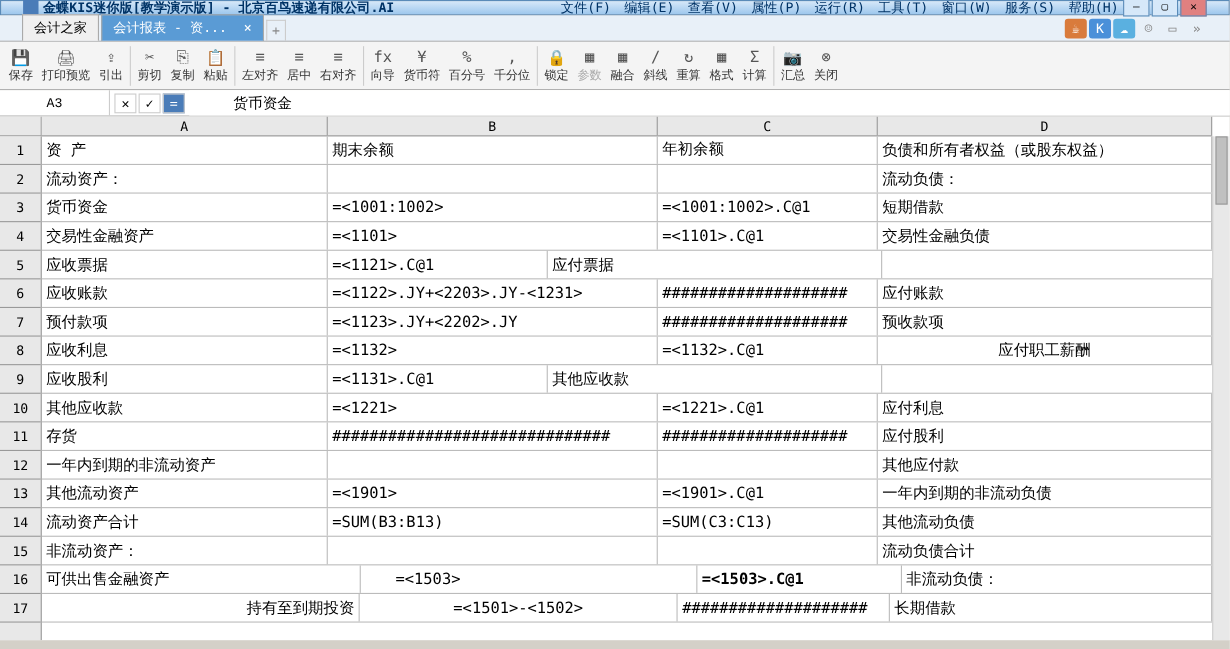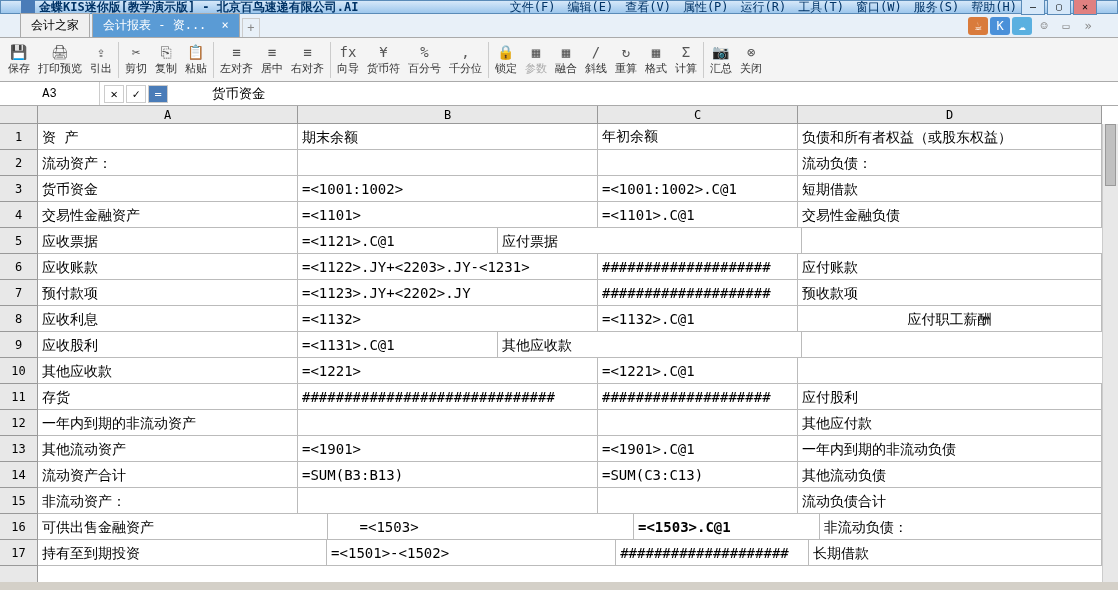--- a/index.html
+++ b/index.html
@@ -278,20 +278,21 @@
       </div>
       <div class="row">
         <div class="cell" style="width: 260px;">    应收股利</div>
         <div class="cell" style="width: 200px;">=&lt;1131&gt;.C@1</div>
         <div class="cell" style="width: 304px;">    其他应收款</div>
       </div>
       <div class="row">
         <div class="cell" style="width: 260px;">    其他应收款</div>
         <div class="cell" style="width: 300px;">=&lt;1221&gt;</div>
         <div class="cell" style="width: 200px;">=&lt;1221&gt;.C@1</div>
+        <div class="cell" style="width: 304px;">    应付利息</div>
       </div>
       <div class="row">
         <div class="cell" style="width: 260px;">    存货</div>
         <div class="cell" style="width: 300px;">##############################</div>
         <div class="cell" style="width: 200px;">####################</div>
         <div class="cell" style="width: 304px;">    应付股利</div>
       </div>
       <div class="row">
         <div class="cell" style="width: 260px;">    一年内到期的非流动资产</div>
         <div class="cell" style="width: 300px;"></div>
@@ -316,20 +317,20 @@
         <div class="cell" style="width: 200px;"></div>
         <div class="cell" style="width: 304px;">      流动负债合计</div>
       </div>
       <div class="row">
         <div class="cell" style="width: 312px;">    可供出售金融资产</div>
         <div class="cell" style="width: 300px; margin-left: 28px;">=&lt;1503&gt;</div>
         <div class="cell" style="width: 200px; font-weight: bold;">=&lt;1503&gt;.C@1</div>
         <div class="cell" style="width: 304px;">非流动负债：</div>
       </div>
       <div class="row">
-        <div class="cell" style="width: 300px;">    持有至到期投资</div>
-        <div class="cell" style="width: 300px;">=&lt;1501&gt;-&lt;1502&gt;</div>
+        <div class="cell" style="width: 300px; text-align: right;">    持有至到期投资</div>
+        <div class="cell" style="width: 300px; text-align: center;">=&lt;1501&gt;-&lt;1502&gt;</div>
         <div class="cell" style="width: 200px;">####################</div>
         <div class="cell" style="width: 304px;">    长期借款</div>
       </div>
     </div>
   <div class="vsb"></div>
 </div>
 
 </body></html>

